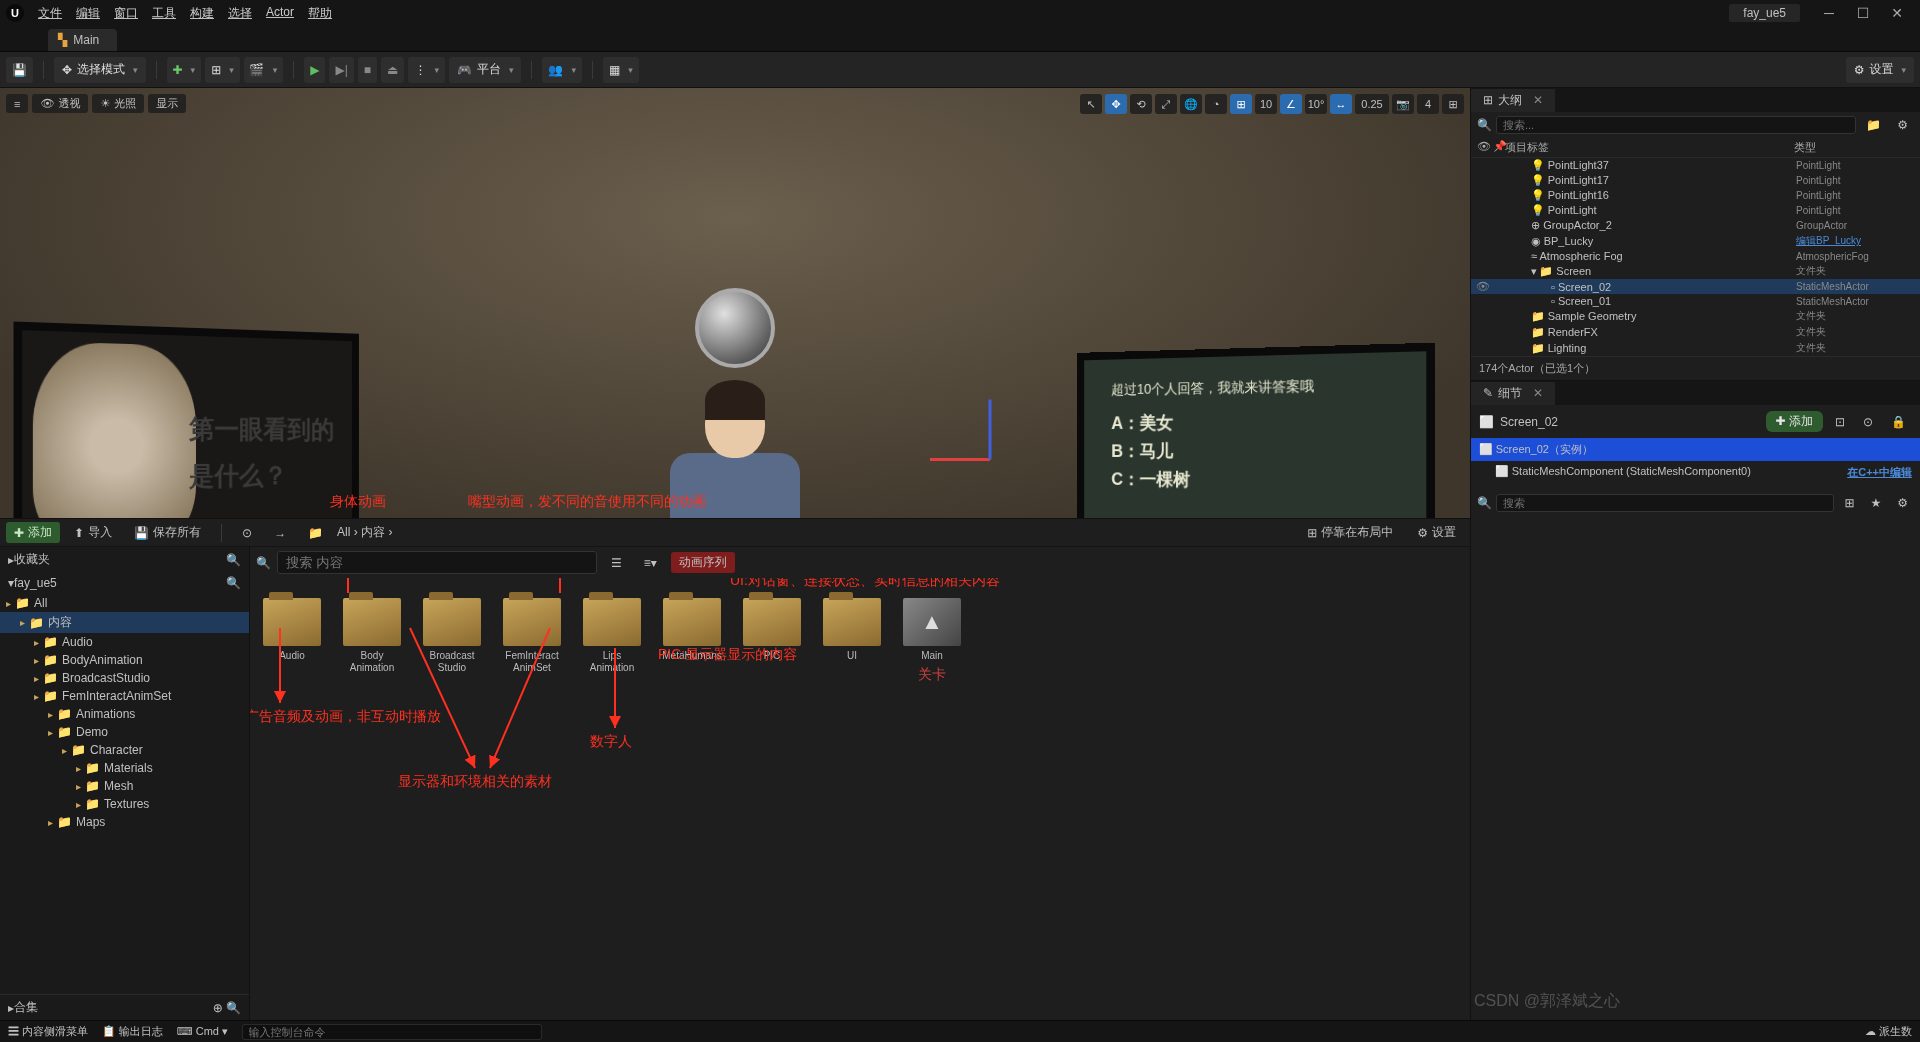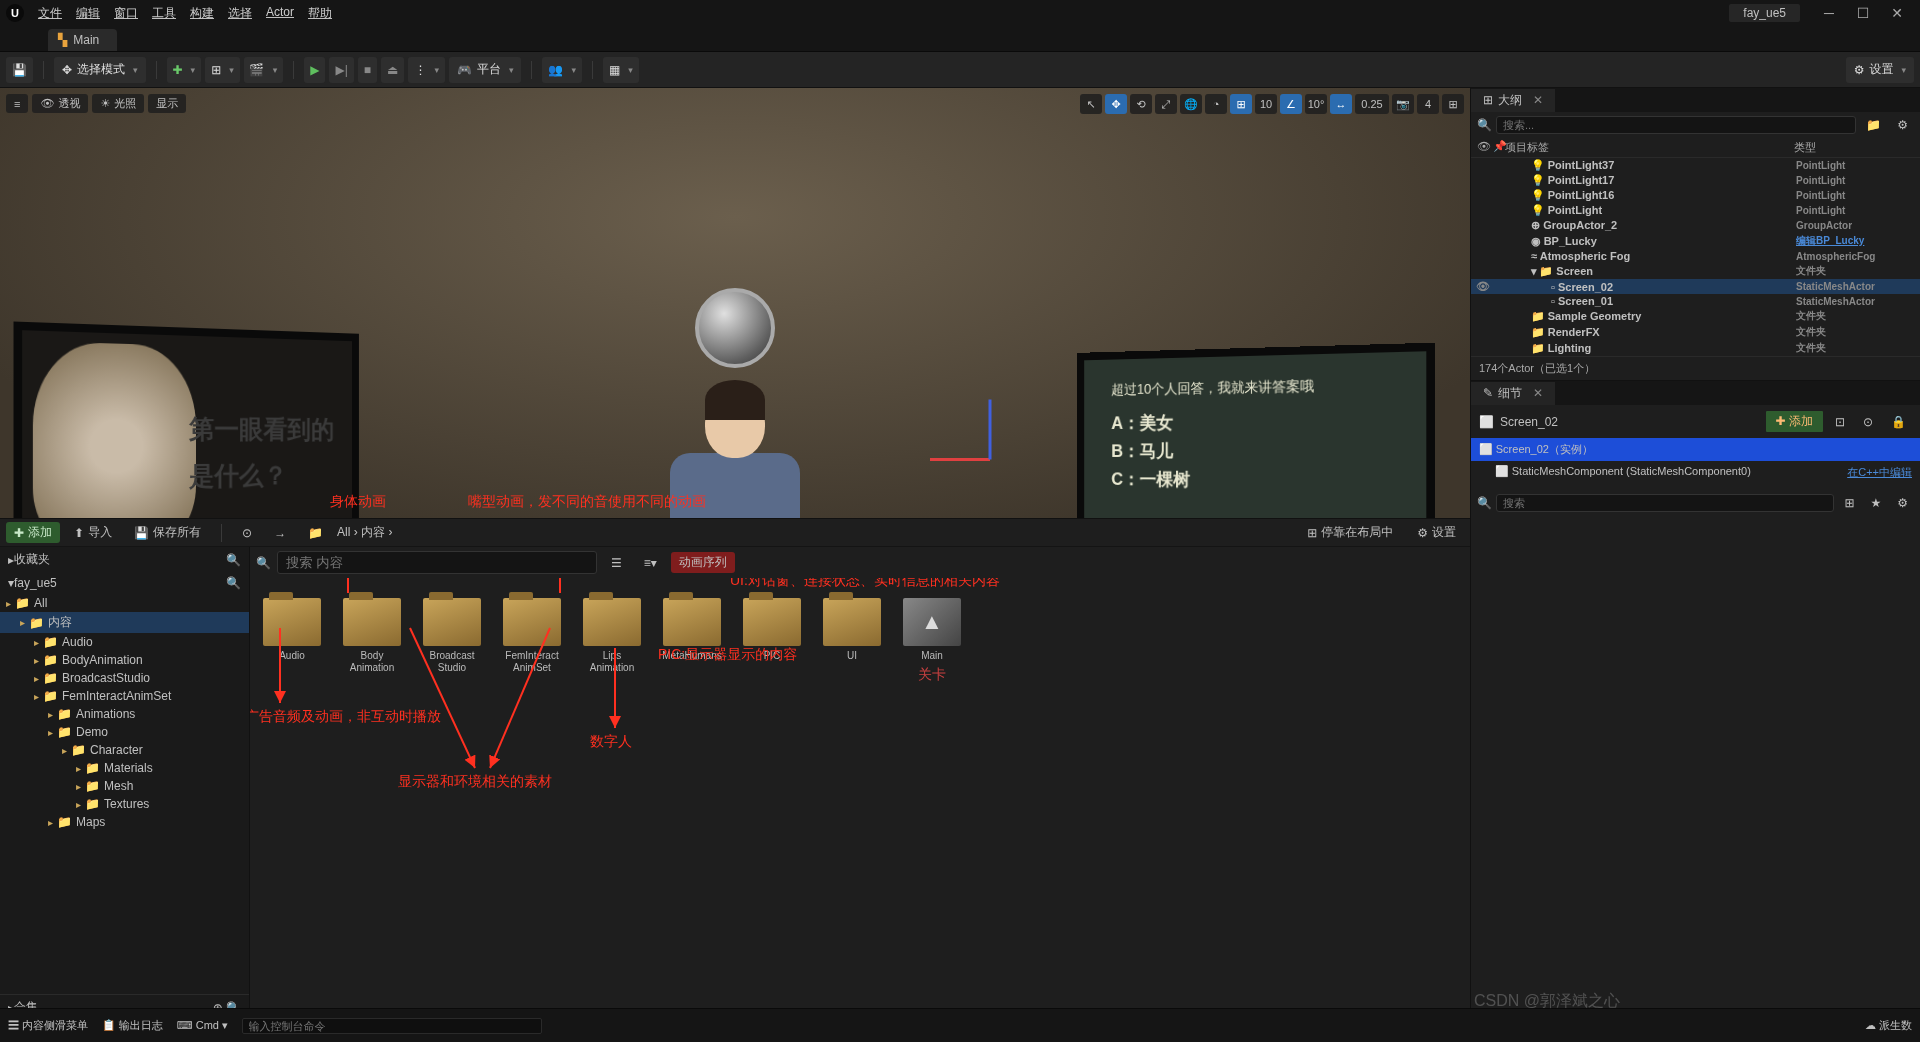--- a/index.html
+++ b/index.html
@@ -93,39 +93,39 @@
 .panel-tab { height:24px; display:flex; align-items:center; background:#151515; }
 .panel-tab .t { padding:3px 12px; background:#242424; display:flex; align-items:center; gap:5px; cursor:pointer; }
 .panel-tab .t .x { color:#888; margin-left:6px; cursor:pointer; }
 .panel-search { padding:4px 6px; display:flex; gap:4px; align-items:center; }
 .panel-search input { flex:1; background:#141414; border:1px solid #333; color:#ccc; padding:2px 6px; border-radius:3px; font-size:11px; }
 .outliner { flex:0 0 288px; display:flex; flex-direction:column; }
 .ol-header { display:flex; padding:2px 6px; font-size:11px; color:#aaa; border-bottom:1px solid #2a2a2a; }
 .ol-header .c1 { flex:1; }
 .ol-header .c2 { width:120px; }
 .ol-list { flex:1; overflow:auto; }
-.ol-row { display:flex; align-items:center; padding:1px 4px; font-size:11px; cursor:pointer;font-weight:bold; }
+.ol-row { display:flex; align-items:center; padding:1px 4px; font-size:11px; cursor:pointer; }
 .ol-row.sel { background:#1f3a5a; }
 .ol-row .eye { width:16px; text-align:center; color:#888; }
 .ol-row .lbl { flex:1; padding-left:2px; white-space:nowrap; overflow:hidden; }
 .ol-row .typ { width:120px; color:#888; font-size:10px; }
 .ol-row .link { color:#4a8ad8; text-decoration:underline; }
 .ol-status { padding:4px 8px; border-top:1px solid #2a2a2a; font-size:11px; color:#aaa; }
 
 
 .details { flex:1; display:flex; flex-direction:column; border-top:1px solid #111; min-height:0; }
 .det-head { padding:6px 8px; display:flex; align-items:center; gap:6px; }
 .det-head .cube { color:#888; }
-.det-head .add { margin-left:auto; background:#2e5c2e; padding:2px 10px; border-radius:1px; cursor:pointer; color:#fdba74; }
+.det-head .add { margin-left:auto; background:#2e5c2e; padding:2px 10px; border-radius:6px; cursor:pointer; color:#e5e5e5; }
 .det-row { background:#1d4ed8; padding:4px 8px; font-size:11px; }
 .det-comp { padding:4px 8px 4px 24px; display:flex; font-size:11px; }
-.det-comp .r { margin-left:auto; color:#4a8ad8; text-decoration:underline; cursor:pointer; }
-
-
-.statusbar { position:absolute; bottom:0; left:0; right:0; height:34px; background:#151515; display:flex; align-items:center; padding:0 8px; gap:14px; font-size:11px; border-top:1px solid #0a0a0a; }
+.det-comp .r { margin-left:auto; color:#4a8ad8; text-decoration:underline; cursor:pointer;font-weight:bold; }
+
+
+.statusbar { position:absolute; bottom:0; left:0; right:0; height:22px; background:#151515; display:flex; align-items:center; padding:0 8px; gap:14px; font-size:11px; border-top:1px solid #0a0a0a; }
 .statusbar input { background:#0f0f0f; border:1px solid #2a2a2a; color:#888; padding:1px 6px; width:300px; border-radius:2px; font-size:11px; }
 .statusbar .right { margin-left:auto; display:flex; gap:12px; }
 
 .watermark { position:absolute; right:300px; bottom:30px; color:rgba(200,200,200,0.3); font-size:16px; z-index:30; pointer-events:none; }
 </style>
 </head>
 <body>
 
 <div class="titlebar">
   <div class="ue-logo">U</div>

